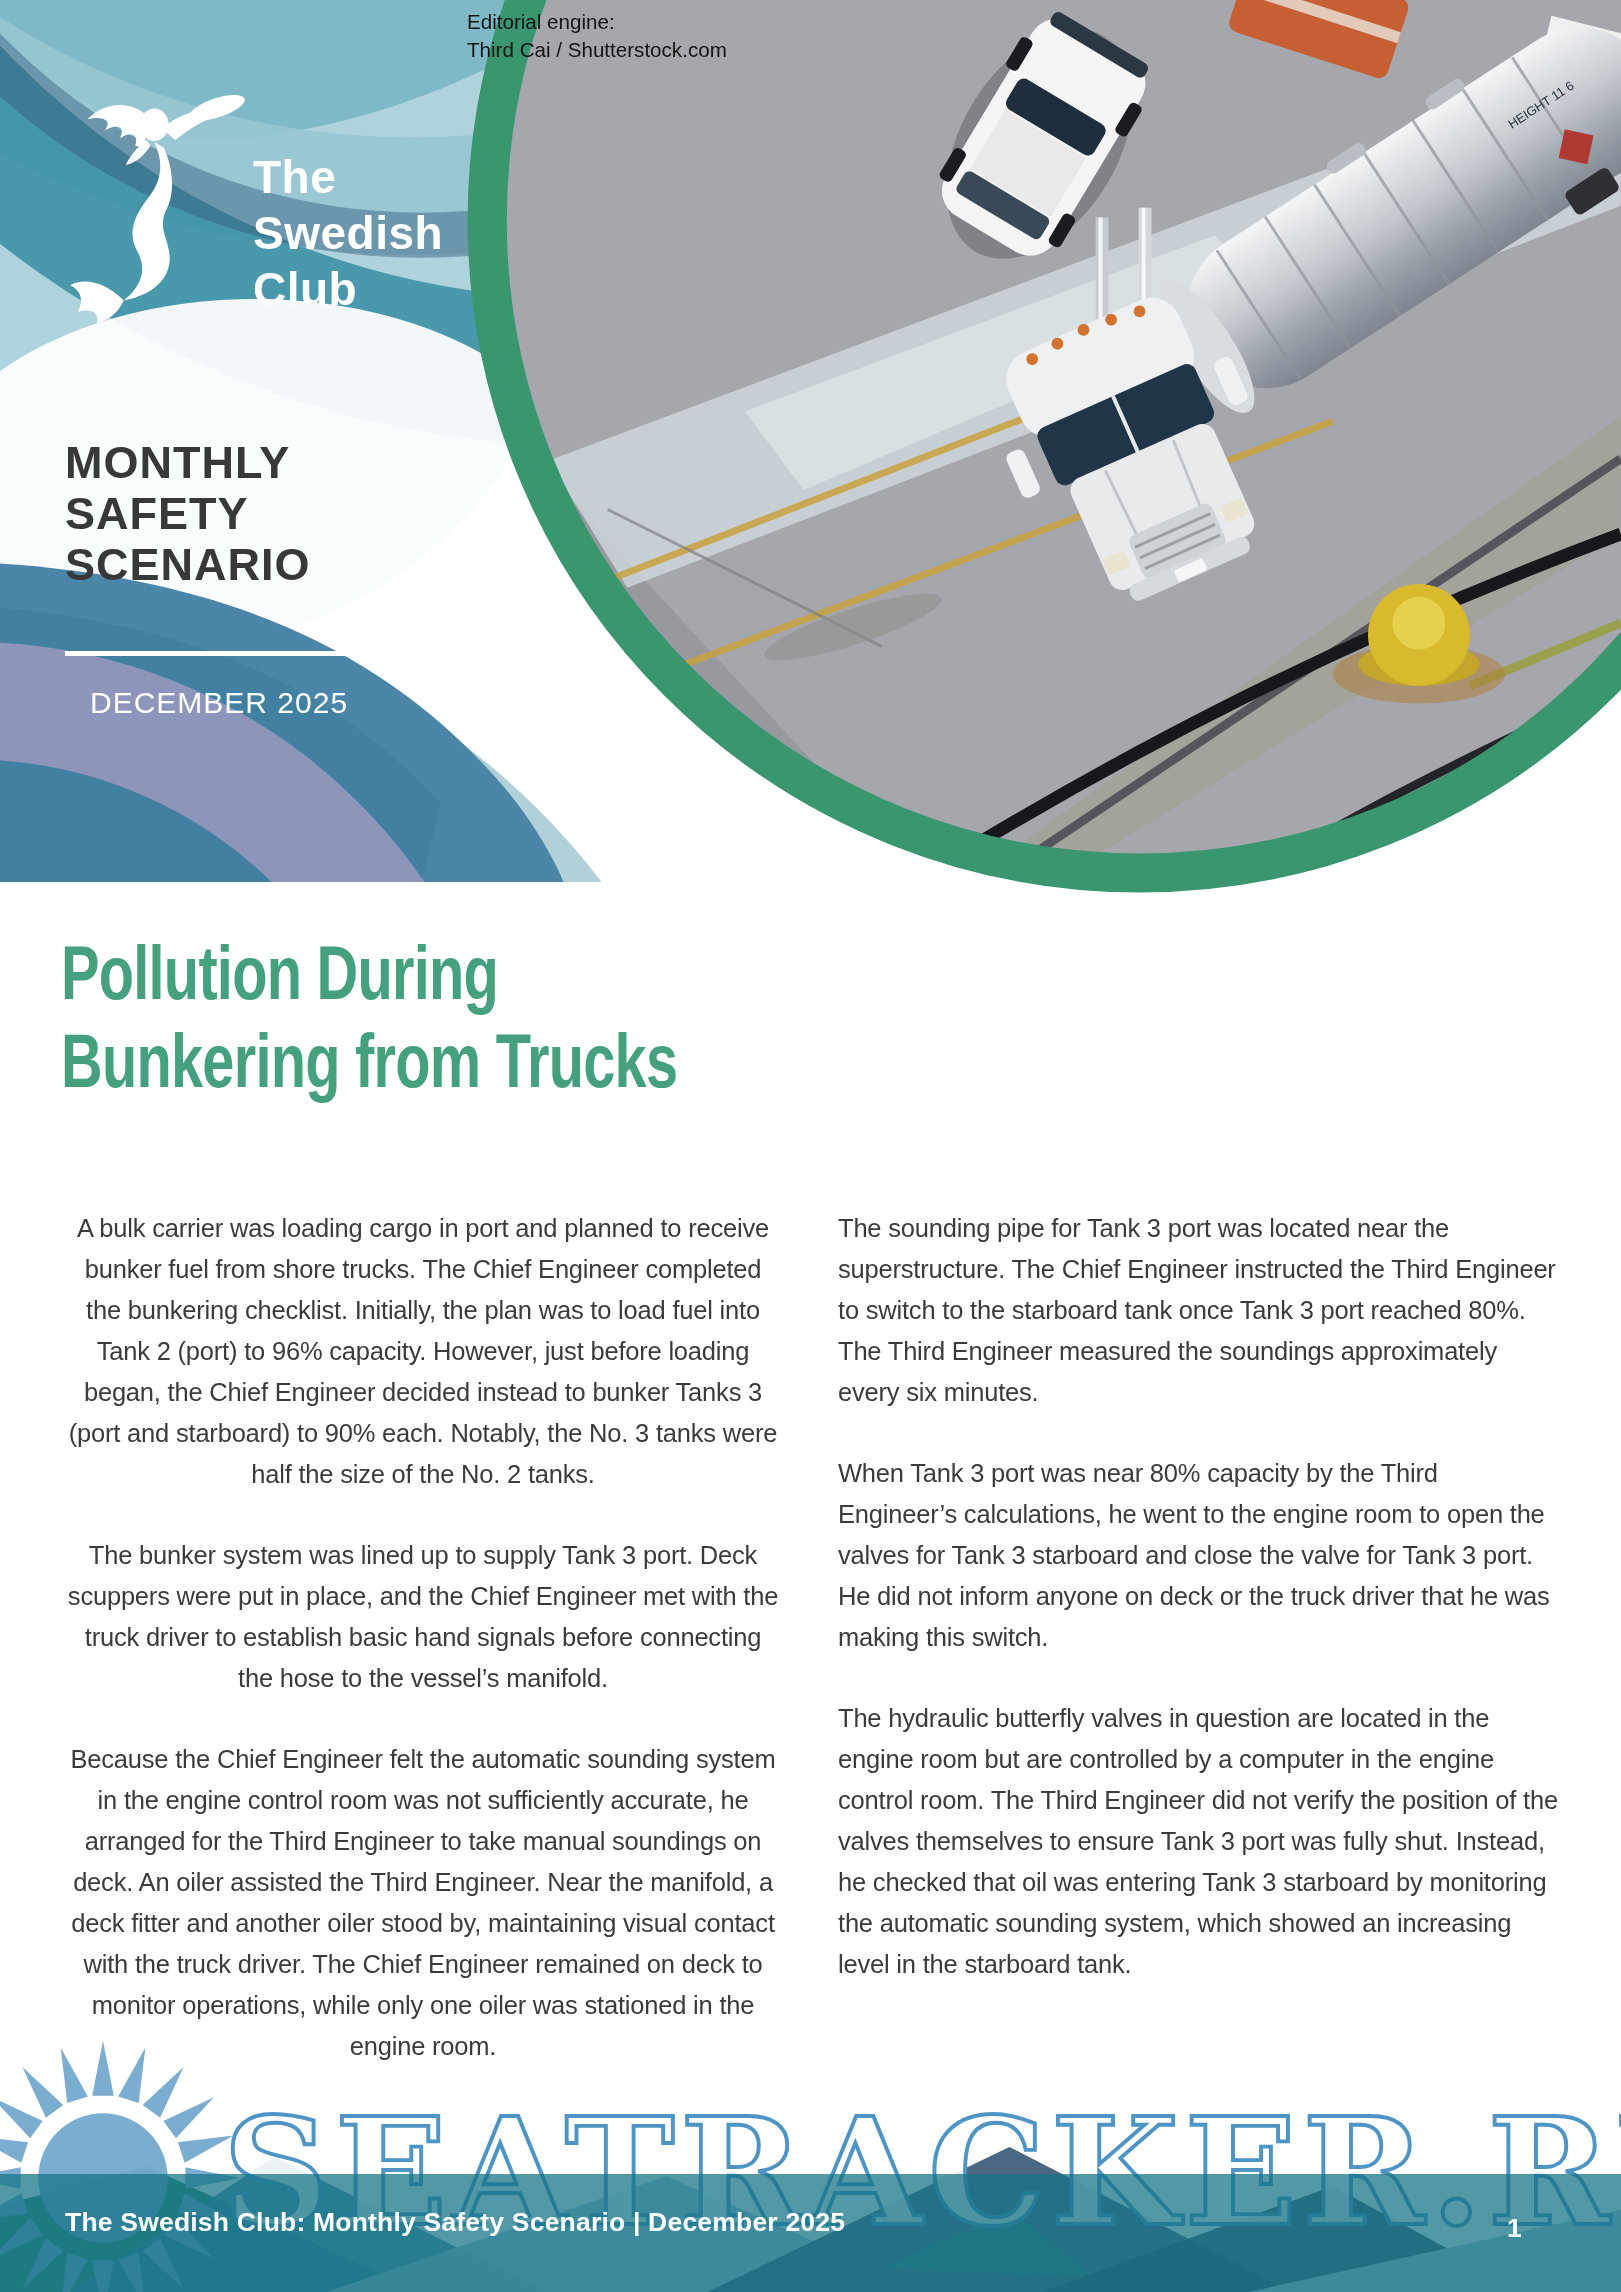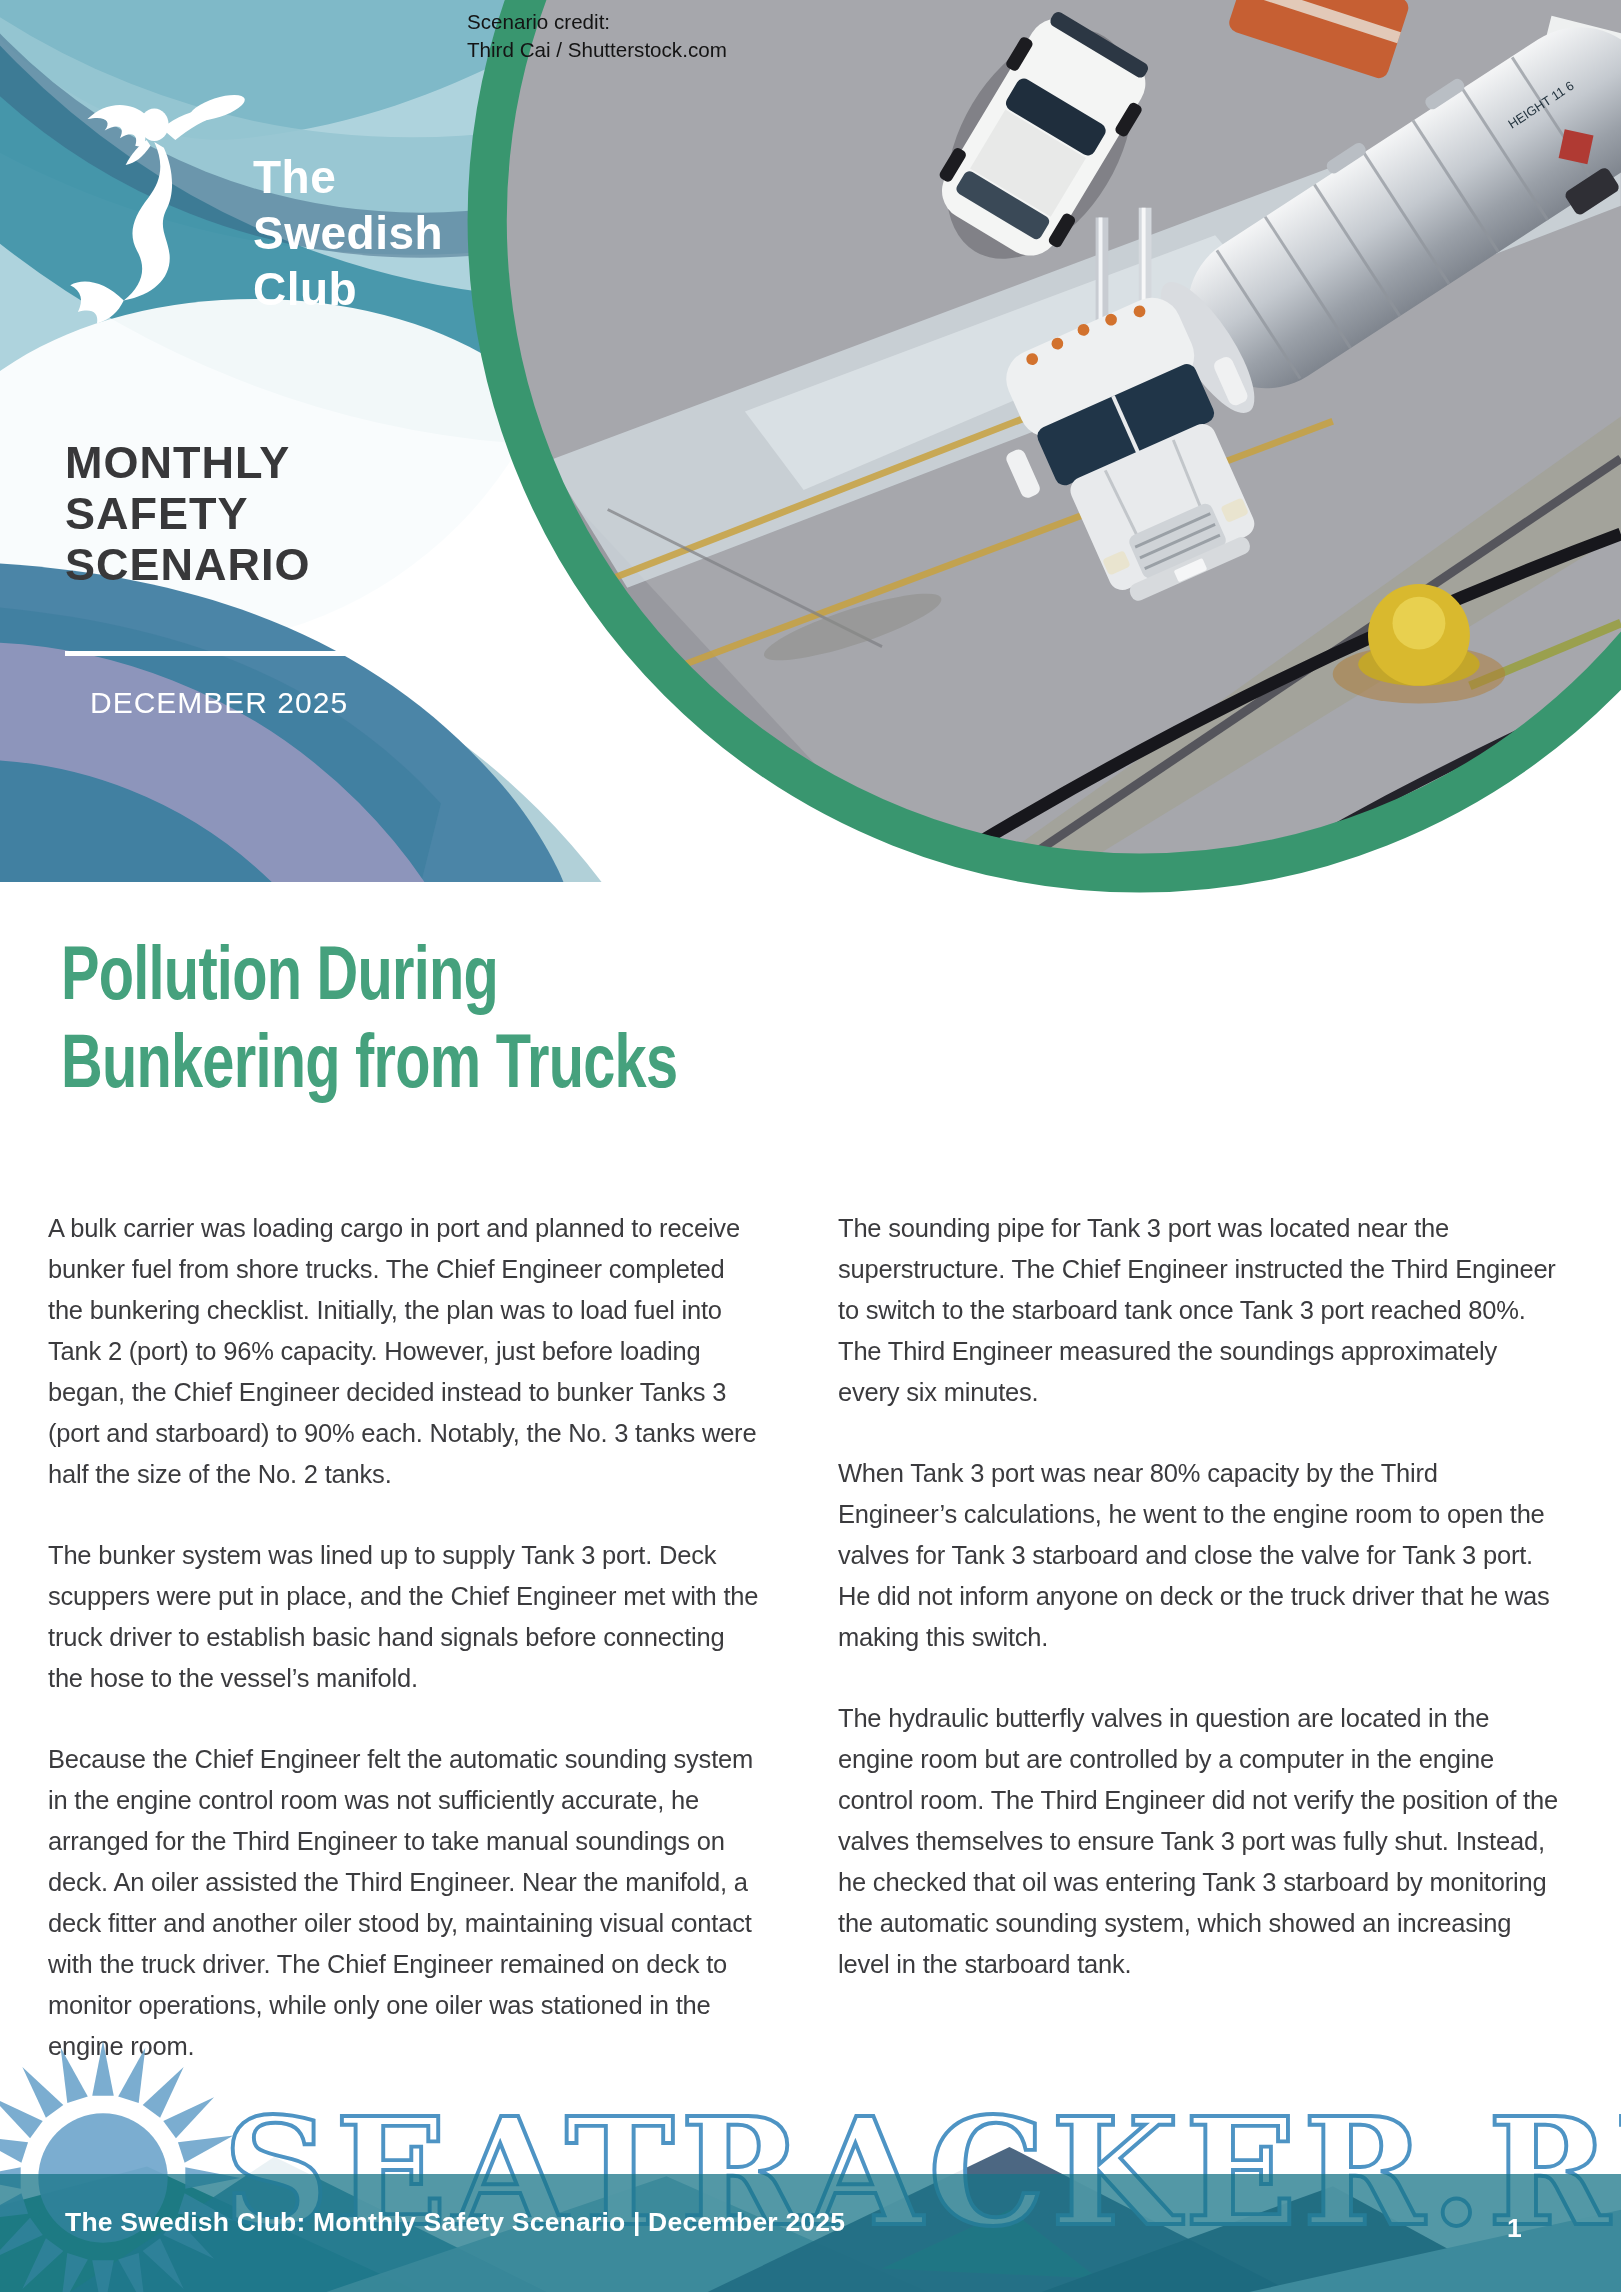--- a/index.html
+++ b/index.html
@@ -21,21 +21,21 @@
           font-size:45px;line-height:51px;letter-spacing:1px;}
   .rule{left:65px;top:651px;width:296px;height:4.9px;background:#ffffff;z-index:3;}
   .issue-date{left:90px;top:686px;z-index:3;color:#ffffff;font-weight:normal;
               font-size:30px;letter-spacing:1px;}
   
   .doc-title{left:61px;top:929px;z-index:3;font-weight:bold;font-size:76px;line-height:88px;
              letter-spacing:-1px;transform:scaleX(0.76);transform-origin:0 0;white-space:nowrap;}
   
   .col{z-index:2;font-size:25.5px;line-height:41px;color:#3b3b3e;letter-spacing:-0.2px;}
   .col p{margin:0 0 40px 0;}
-  .col-left{left:48px;top:1208px;width:716px;}
+  .col-left{left:65px;top:1208px;width:716px;text-align:center;}
   .col-right{left:838px;top:1208px;width:725px;}
   
   .wm-text{left:223px;top:2086px;z-index:5;font-family:"DejaVu Serif", serif;font-weight:bold;
            font-size:147px;letter-spacing:5.9px;white-space:nowrap;
            color:rgba(255,255,255,0.88);-webkit-text-stroke:3.9px #4E94C4;}
   #wm-sun{left:-44px;top:2031px;z-index:5;}
   
   #footer-bg{left:0;top:2141px;z-index:1;}
   .footer-bar{left:0;top:2174px;width:1621px;height:119px;z-index:6;
               background:rgba(23,116,135,0.74);}
@@ -160,21 +160,21 @@
       <ellipse cx="1448" cy="678" rx="62" ry="22" fill="#c3a62a"></ellipse>
       <circle cx="1448" cy="648" r="52" fill="#d9b92e"></circle>
       <circle cx="1448" cy="636" r="27" fill="#e8d04f"></circle>
     </g>
   </g>
 
   <circle cx="1163" cy="225" r="666" fill="none" stroke="#39966F" stroke-width="40"></circle>
 </svg>
 
 <div class="abs credit">
-  <div>Scenario credit:</div>
+  <div>Editorial engine:</div>
   <div>Third Cai / Shutterstock.com</div>
 </div>
 
 <svg class="abs logo-art" width="191" height="240" viewBox="0 0 200 250">
   <g fill="#ffffff">
     <path d="M96,30 C78,14 52,16 34,34 C52,30 60,36 52,46 C66,38 74,42 68,54 C80,46 88,50 84,62 L94,64 Z"></path>
     <ellipse cx="104" cy="40" rx="15" ry="17"></ellipse>
     <path d="M112,44 C128,30 150,22 168,24 L172,30 C158,34 140,44 126,56 Z"></path>
     <ellipse cx="170" cy="22" rx="30" ry="10" transform="rotate(-18 170 22)"></ellipse>
     <path d="M104,58 C114,80 112,98 98,116 C82,136 76,154 86,172 C96,190 92,208 72,224 C104,218 122,200 120,176 C118,158 108,148 116,130 C126,112 124,86 114,64 Z"></path>

